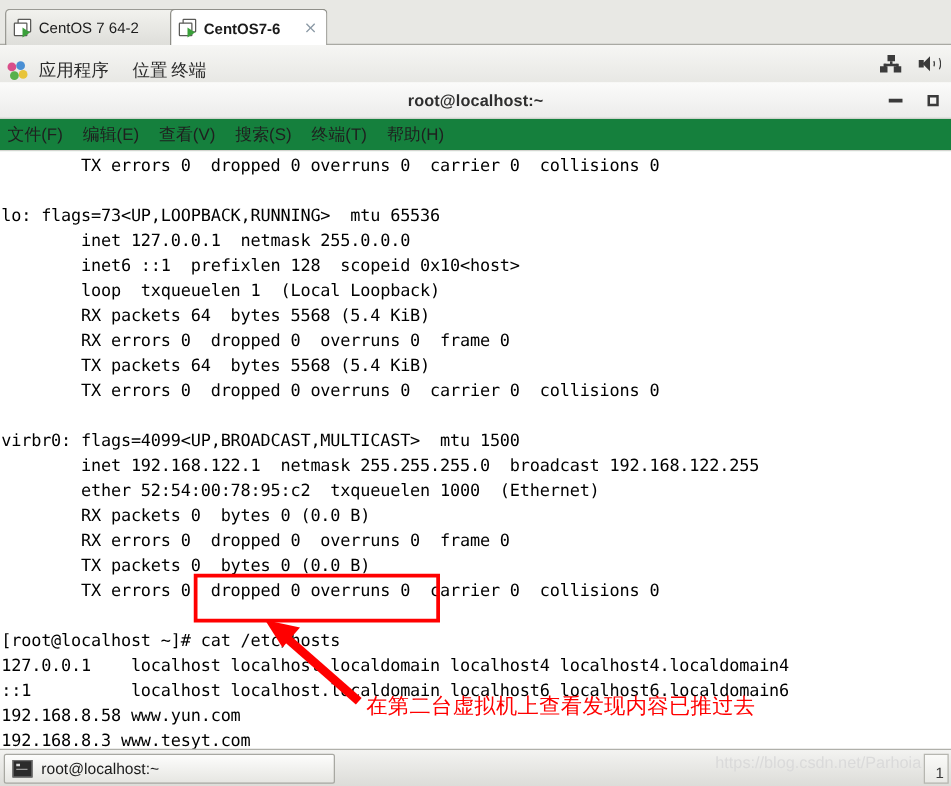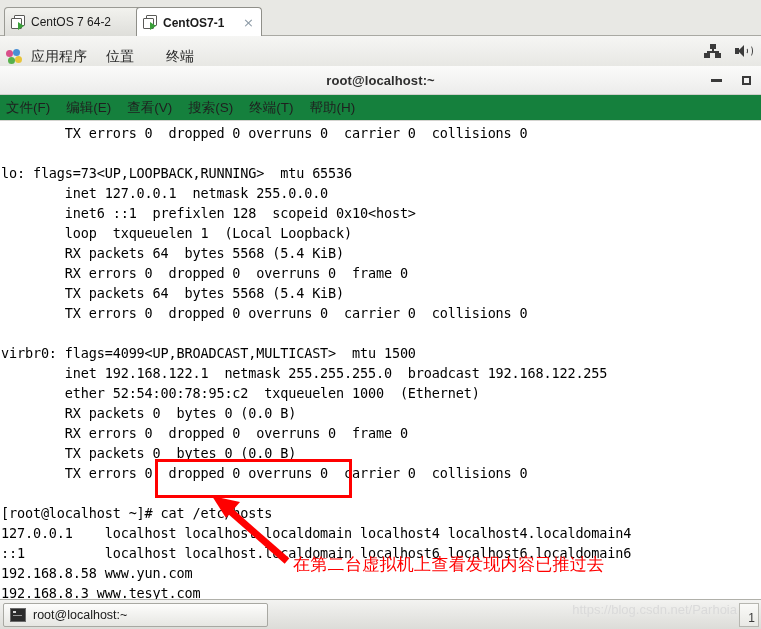--- a/index.html
+++ b/index.html
@@ -72,21 +72,21 @@
     position: absolute; width: 7px; height: 7px; border-radius: 50%;
   }
   .panel-apps-icon .p1 { left: 0;   top: 1px; background: #d94f8a; }
   .panel-apps-icon .p2 { left: 7px; top: 0;   background: #4a8fd4; }
   .panel-apps-icon .p3 { left: 9px; top: 7px; background: #e8c43a; }
   .panel-apps-icon .p4 { left: 2px; top: 8px; background: #57b14c; }
   .panel-menu {
     font-size: 14px; color: #2b2b2b; margin-left: 9px; white-space: nowrap;
   }
   .panel-menu.m2 { margin-left: 19px; }
-  .panel-menu.m3 { margin-left: 32px; text-align: right; }
+  .panel-menu.m3 { margin-left: 3px; text-align: right; }
   .panel-clock {
     position: absolute; right: 74px; top: 0; height: 30px;
     display: flex; align-items: center; gap: 8px;
     font-size: 14px; color: #2b2b2b; white-space: nowrap;
   }
   .panel-tray { position: absolute; right: 8px; top: 0; height: 30px;
     display: flex; align-items: center; gap: 14px; }
   .ico-net { position: relative; width: 17px; height: 14px; }
   .ico-net .nb { position: absolute; background: #3b3b3b; }
   .ico-net .top { left: 6px; top: 0; width: 6px; height: 5px; }
@@ -224,21 +224,21 @@
       </span>
       <span class="vm-tab-label">CentOS 7 64-2</span>
       <span class="vm-tab-close">×</span>
     </div>
     <div class="vm-tab active">
       <span class="vm-tab-icon">
         <span class="sq1"></span>
           <span class="sq2"></span>
           <span class="play"></span>
       </span>
-      <span class="vm-tab-label">CentOS7-1</span>
+      <span class="vm-tab-label">CentOS7-6</span>
       <span class="vm-tab-close">×</span>
     </div>
   </div>
 
   <div class="gnome-panel">
     <span class="panel-apps-icon">
       <i class="p1"></i>
         <i class="p2"></i>
         <i class="p3"></i>
         <i class="p4"></i>

